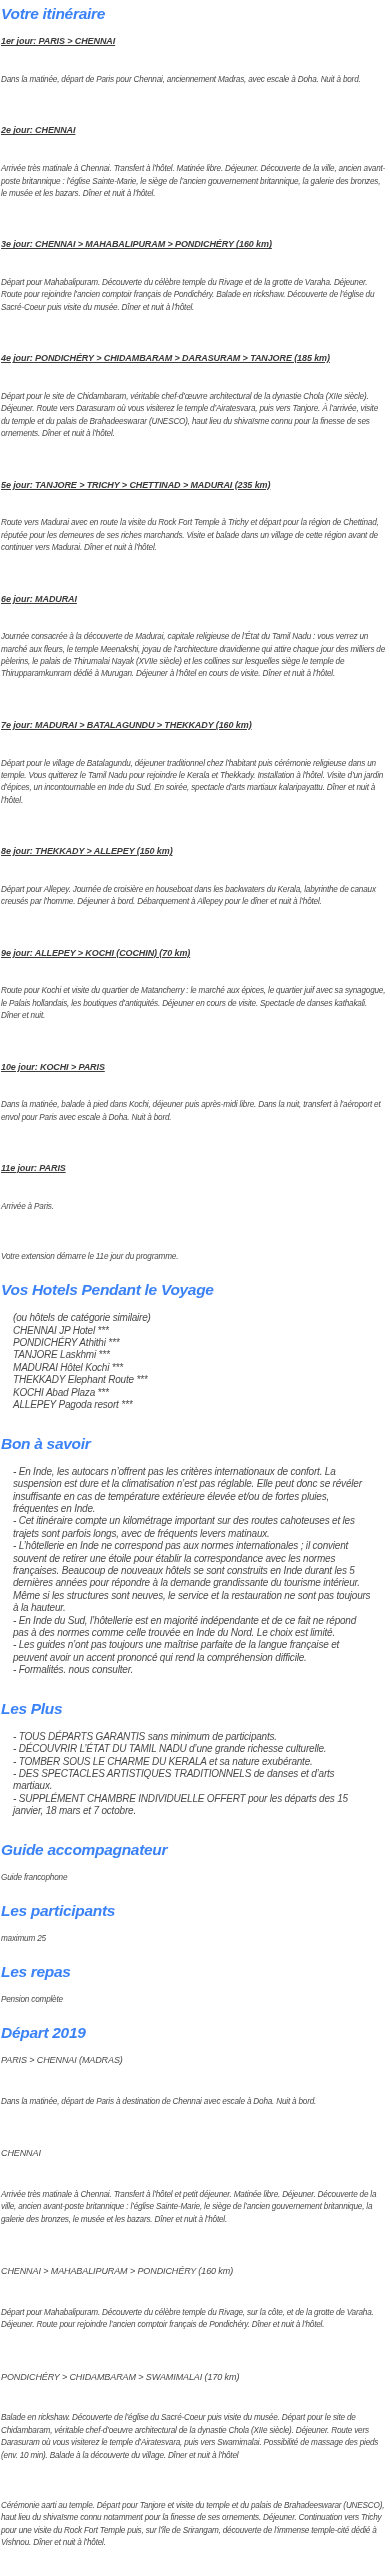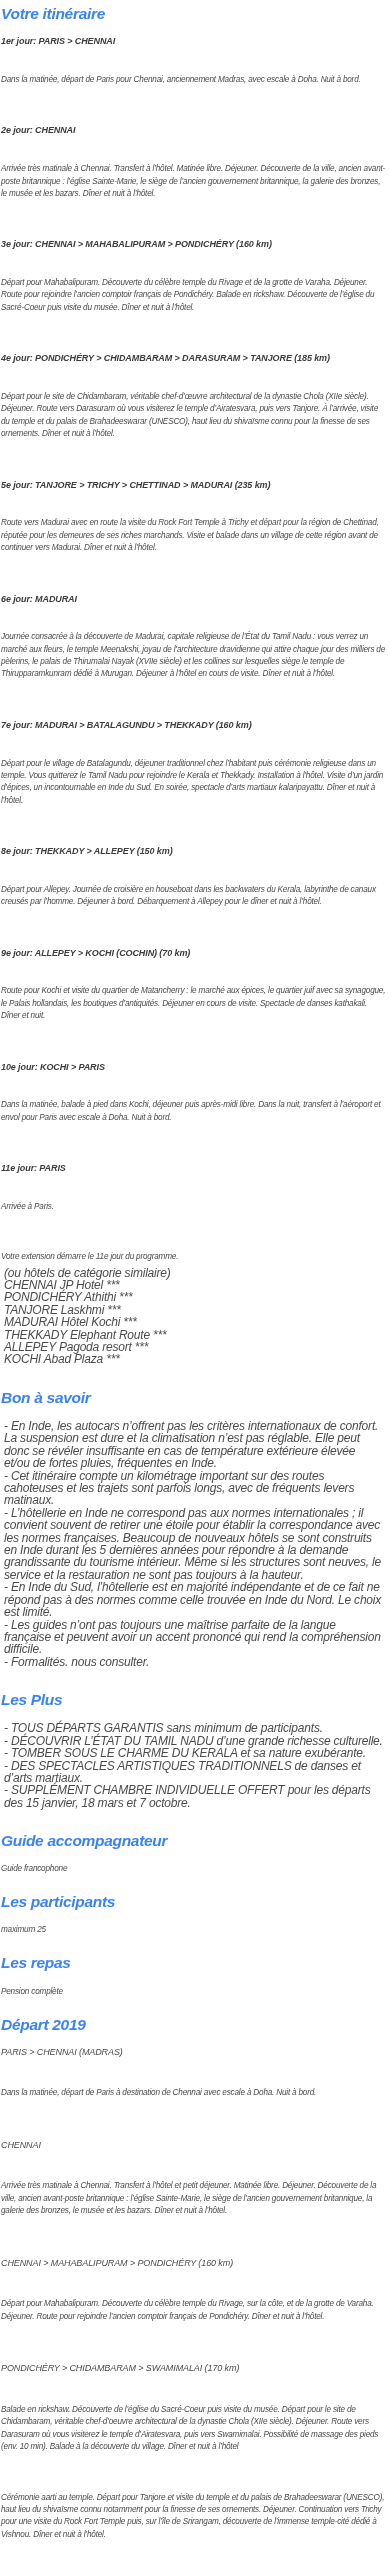--- a/index.html
+++ b/index.html
@@ -27,43 +27,44 @@
     line-height: 1.15;
   }
   #doc > .title:first-child { margin-top: 2.1px; }
   .day {
     font-size: 9px;
     font-weight: 700;
     color: #3c3c3c;
     margin: 39px 0 26px 0;
     line-height: 1.3;
     letter-spacing: -0.1px;
+    text-decoration: underline;
   }
   .title + .day { margin-top: 11.3px; }
   .route {
     font-size: 9px;
     font-weight: 400;
     color: #4b4b4b;
     margin: 40px 0 29px 0;
     line-height: 1.3;
     letter-spacing: -0.1px;
   }
   .title + .route { margin-top: 10.3px; }
   .p {
     font-size: 8.2px;
     letter-spacing: -0.2px;
     line-height: 12.4px;
     margin: 0;
   }
   .p + .p { margin-top: 38px; }
   .lines {
-    font-size: 12px;
+    font-size: 10px;
     letter-spacing: -0.2px;
     line-height: 12.4px;
-    margin: 3px;
+    margin: 12px;
   }
   .lines + .title { margin-top: 23px; }
   .line-item { line-height: 12.4px; }
 </style>
 </head>
 <body>
 
 <main id="doc">
     <h2 class="title">Votre itinéraire</h2>
     <h3 class="day">1er jour: PARIS &gt; CHENNAI</h3>
@@ -82,29 +83,30 @@
     <p class="p">Départ pour le village de Batalagundu, déjeuner traditionnel chez l’habitant puis cérémonie religieuse dans un temple. Vous quitterez le Tamil Nadu pour rejoindre le Kerala et Thekkady. Installation à l’hôtel. Visite d’un jardin d’épices, un incontournable en Inde du Sud. En soirée, spectacle d’arts martiaux kalaripayattu. Dîner et nuit à l’hôtel.</p>
     <h3 class="day">8e jour: THEKKADY &gt; ALLEPEY (150 km)</h3>
     <p class="p">Départ pour Allepey. Journée de croisière en houseboat dans les backwaters du Kerala, labyrinthe de canaux creusés par l’homme. Déjeuner à bord. Débarquement à Allepey pour le dîner et nuit à l’hôtel.</p>
     <h3 class="day">9e jour: ALLEPEY &gt; KOCHI (COCHIN) (70 km)</h3>
     <p class="p">Route pour Kochi et visite du quartier de Matancherry : le marché aux épices, le quartier juif avec sa synagogue, le Palais hollandais, les boutiques d’antiquités. Déjeuner en cours de visite. Spectacle de danses kathakali. Dîner et nuit.</p>
     <h3 class="day">10e jour: KOCHI &gt; PARIS</h3>
     <p class="p">Dans la matinée, balade à pied dans Kochi, déjeuner puis après-midi libre. Dans la nuit, transfert à l’aéroport et envol pour Paris avec escale à Doha. Nuit à bord.</p>
     <h3 class="day">11e jour: PARIS</h3>
     <p class="p">Arrivée à Paris.</p>
     <p class="p">Votre extension démarre le 11e jour du programme.</p>
+    <h2 class="title">Vos Hotels Pendant le Voyage</h2>
     <div class="lines">
       <div class="line-item">(ou hôtels de catégorie similaire)</div>
       <div class="line-item">CHENNAI JP Hotel ***</div>
       <div class="line-item">PONDICHÉRY Athithi ***</div>
       <div class="line-item">TANJORE Laskhmi ***</div>
       <div class="line-item">MADURAI Hôtel Kochi ***</div>
       <div class="line-item">THEKKADY Elephant Route ***</div>
+      <div class="line-item">KOCHI Abad Plaza ***</div>
       <div class="line-item">ALLEPEY Pagoda resort ***</div>
-      <div class="line-item">KOCHI Abad Plaza ***</div>
     </div>
     <h2 class="title">Bon à savoir</h2>
     <div class="lines">
       <div class="line-item">- En Inde, les autocars n’offrent pas les critères internationaux de confort. La suspension est dure et la climatisation n’est pas réglable. Elle peut donc se révéler insuffisante en cas de température extérieure élevée et/ou de fortes pluies, fréquentes en Inde.</div>
       <div class="line-item">- Cet itinéraire compte un kilométrage important sur des routes cahoteuses et les trajets sont parfois longs, avec de fréquents levers matinaux.</div>
       <div class="line-item">- L’hôtellerie en Inde ne correspond pas aux normes internationales ; il convient souvent de retirer une étoile pour établir la correspondance avec les normes françaises. Beaucoup de nouveaux hôtels se sont construits en Inde durant les 5 dernières années pour répondre à la demande grandissante du tourisme intérieur. Même si les structures sont neuves, le service et la restauration ne sont pas toujours à la hauteur.</div>
       <div class="line-item">- En Inde du Sud, l’hôtellerie est en majorité indépendante et de ce fait ne répond pas à des normes comme celle trouvée en Inde du Nord. Le choix est limité.</div>
       <div class="line-item">- Les guides n’ont pas toujours une maîtrise parfaite de la langue française et peuvent avoir un accent prononcé qui rend la compréhension difficile.</div>
       <div class="line-item">- Formalités. nous consulter.</div>
     </div>

